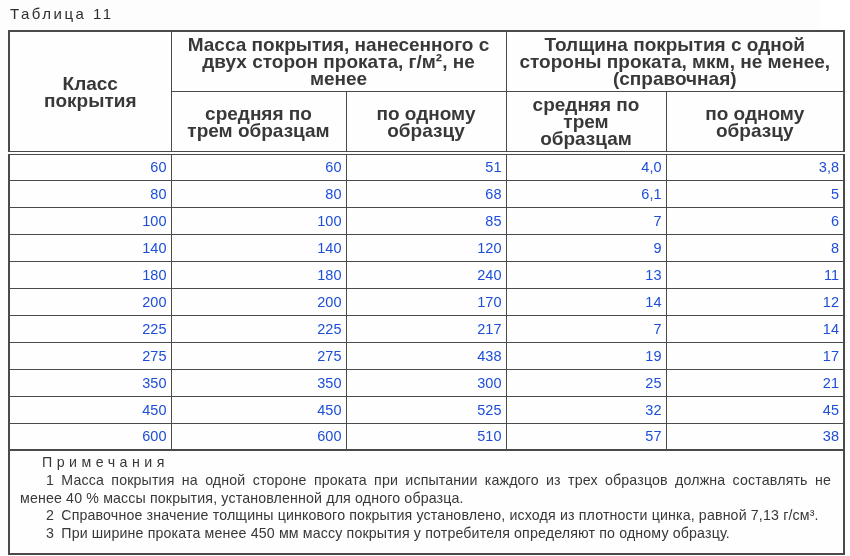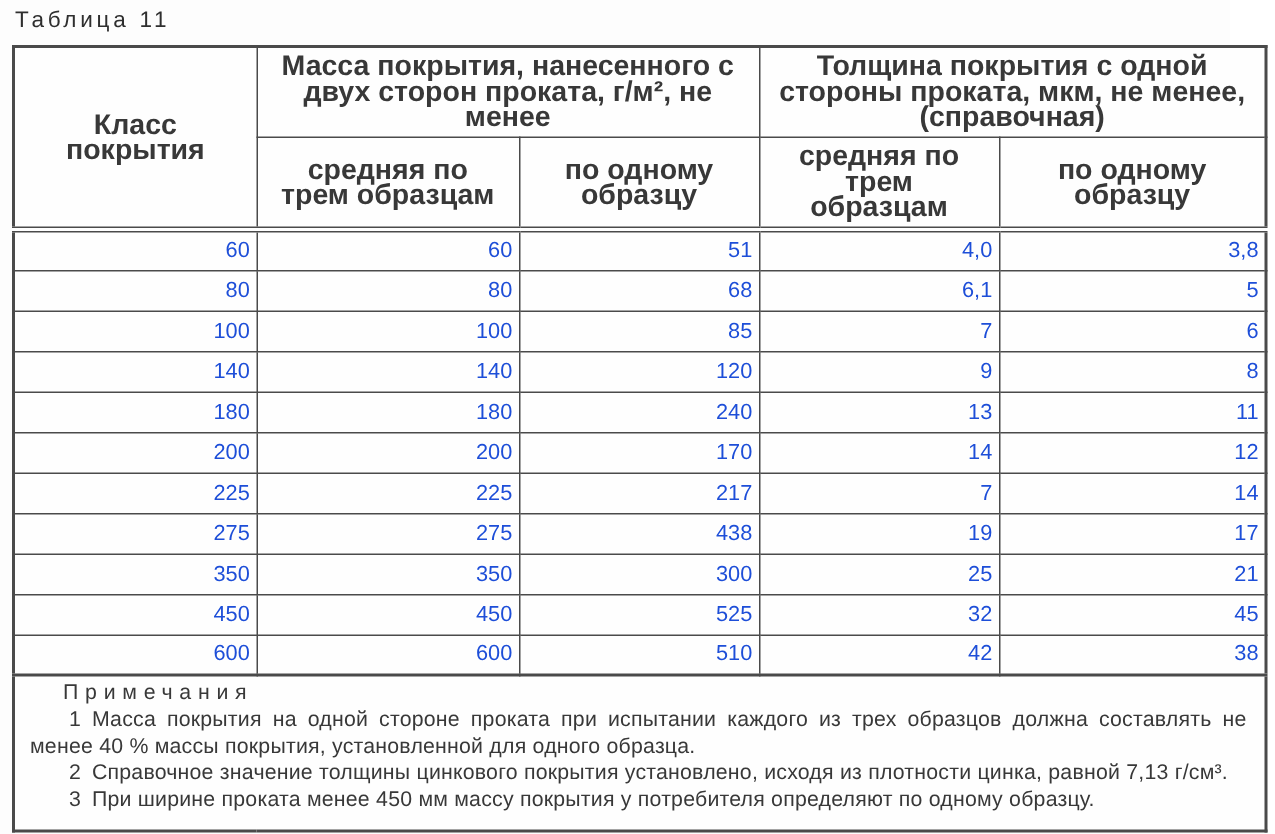--- a/index.html
+++ b/index.html
@@ -174,21 +174,21 @@
         <td>450</td>
         <td>450</td>
         <td>525</td>
         <td>32</td>
         <td>45</td>
       </tr>
       <tr>
         <td>600</td>
         <td>600</td>
         <td>510</td>
-        <td>42</td>
+        <td>57</td>
         <td>38</td>
       </tr>
     </tbody>
     <tfoot>
       <tr>
         <td colspan="5" class="notes">
           <p class="notes-heading">Примечания</p>
           <p class="note">1 Масса покрытия на одной стороне проката при испытании каждого из трех образцов должна составлять не менее 40 % массы покрытия, установленной для одного образца.</p>
           <p class="note">2 Справочное значение толщины цинкового покрытия установлено, исходя из плотности цинка, равной 7,13&nbsp;г/см³.</p>
           <p class="note">3 При ширине проката менее 450 мм массу покрытия у потребителя определяют по одному образцу.</p>

